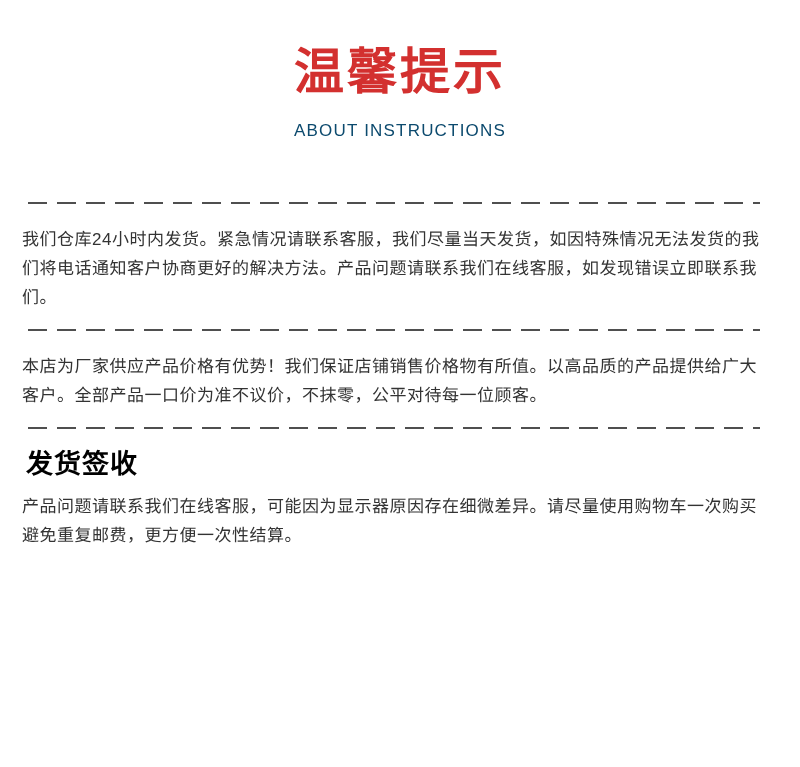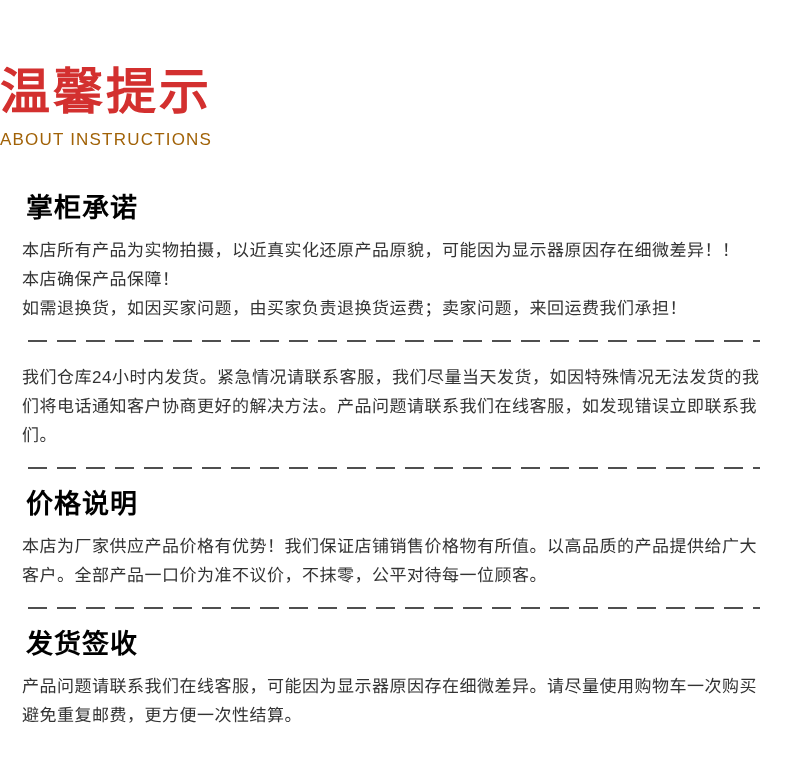--- a/index.html
+++ b/index.html
@@ -12,37 +12,38 @@
     min-height: 767px;
     font-family: "Liberation Sans", sans-serif;
     color: #333333;
     overflow-x: hidden;
   }
   .page {
     width: 800px;
     box-sizing: border-box;
   }
   header.banner {
-    padding-top: 66px;
+    text-align: center;
+    padding-top: 46px;
   }
   .page-title {
     margin: 0;
     font-size: 50px;
     line-height: 52px;
     font-weight: 900;
     letter-spacing: 3px;
     color: #d3302f;
     font-family: "Liberation Sans", sans-serif;
   }
   .page-subtitle {
-    margin-top: 13px;
+    margin-top: 24px;
     font-size: 17px;
     line-height: 18px;
     letter-spacing: 1.2px;
-    color: #a16207;
+    color: #0c4a6e;
     font-weight: 400;
   }
   main.sections {
     padding: 45px 38px 40px 22px;
   }
   .section h2 {
     margin: 0 0 13px 4px;
     font-size: 27px;
     line-height: 29px;
     font-weight: 900;
@@ -74,37 +75,30 @@
 
 <div class="page">
 
   <header class="banner">
     <h1 class="page-title">温馨提示</h1>
     <div class="page-subtitle">ABOUT INSTRUCTIONS</div>
   </header>
 
   <main class="sections">
 
-    <section class="section">
-      <h2>掌柜承诺</h2>
-      <p>本店所有产品为实物拍摄，以近真实化还原产品原貌，可能因为显示器原因存在细微差异！！
-本店确保产品保障！
-如需退换货，如因买家问题，由买家负责退换货运费；卖家问题，来回运费我们承担！</p>
-    </section>
 
     <div class="divider"></div>
 
     <section class="section">
       <p>我们仓库24小时内发货。紧急情况请联系客服，我们尽量当天发货，如因特殊情况无法发货的我们将电话通知客户协商更好的解决方法。产品问题请联系我们在线客服，如发现错误立即联系我们。</p>
     </section>
 
     <div class="divider"></div>
 
     <section class="section">
-      <h2>价格说明</h2>
       <p>本店为厂家供应产品价格有优势！我们保证店铺销售价格物有所值。以高品质的产品提供给广大客户。全部产品一口价为准不议价，不抹零，公平对待每一位顾客。</p>
     </section>
 
     <div class="divider"></div>
 
     <section class="section">
       <h2>发货签收</h2>
       <p>产品问题请联系我们在线客服，可能因为显示器原因存在细微差异。请尽量使用购物车一次购买避免重复邮费，更方便一次性结算。</p>
     </section>
 

